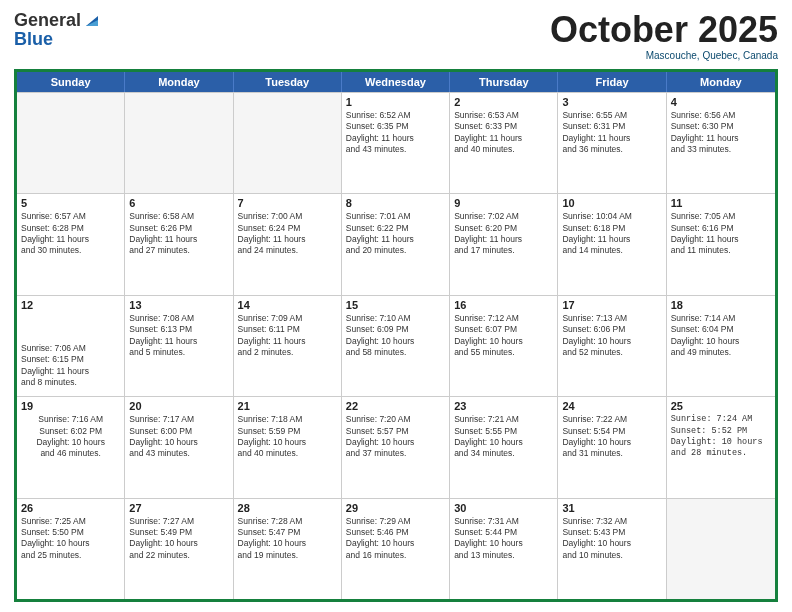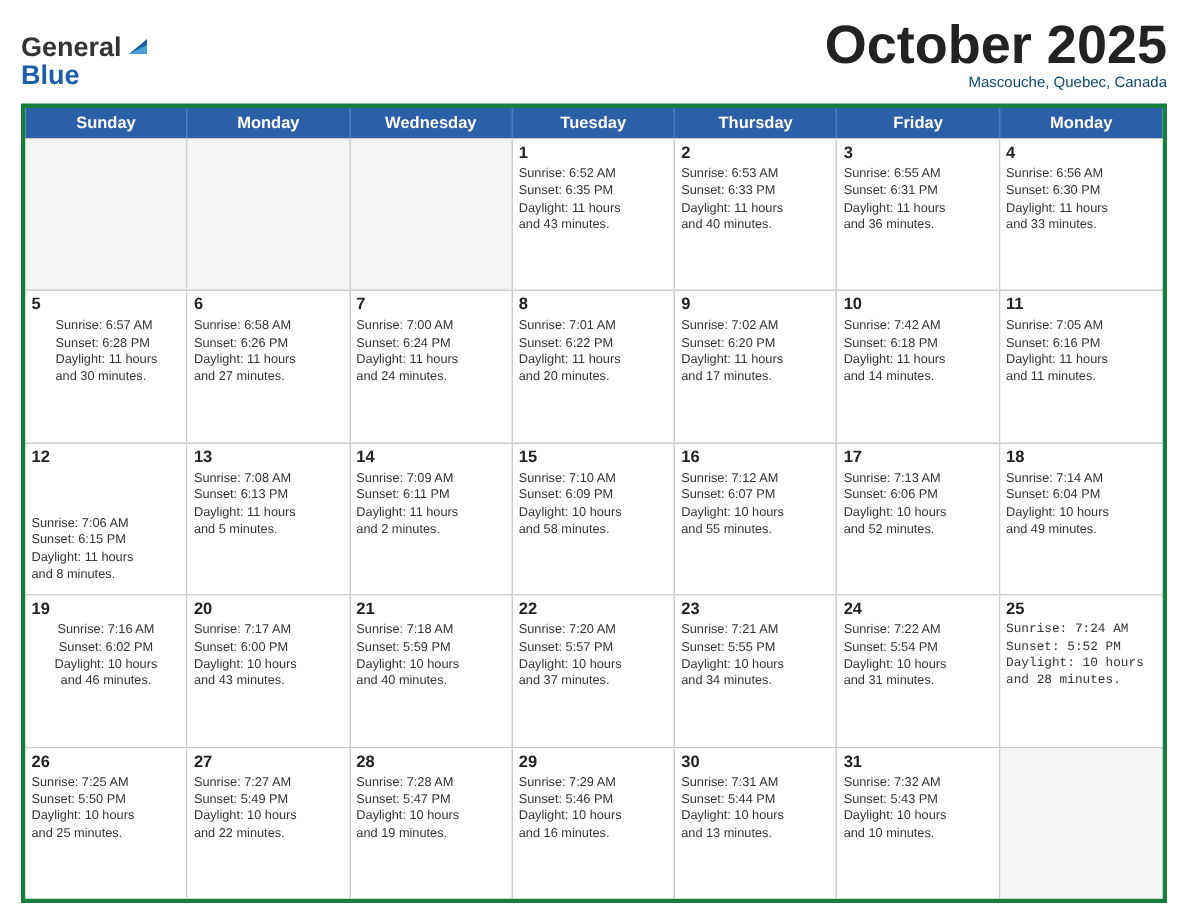--- a/index.html
+++ b/index.html
@@ -13,21 +13,21 @@
     .page {
       width: 792px;
       height: 612px;
       padding: 10px 14px 10px 14px;
       display: flex;
       flex-direction: column;
     }
     .header {
       display: flex;
       justify-content: space-between;
-      align-items: flex-end;
+      align-items: flex-start;
       margin-bottom: 8px;
     }
     .logo {
       display: flex;
       flex-direction: column;
       align-items: flex-start;
     }
     .title-block {
       text-align: right;
     }
@@ -118,22 +118,22 @@
     <div class="title-block">
       <div class="month-title">October 2025</div>
       <div class="subtitle">Mascouche, Quebec, Canada</div>
     </div>
   </div>
 
   <div class="calendar">
     <div class="cal-header-row">
     <div class="cal-header-cell">Sunday</div>
         <div class="cal-header-cell">Monday</div>
+        <div class="cal-header-cell">Tuesday</div>
         <div class="cal-header-cell">Wednesday</div>
-        <div class="cal-header-cell">Tuesday</div>
         <div class="cal-header-cell">Thursday</div>
         <div class="cal-header-cell">Friday</div>
         <div class="cal-header-cell">Monday</div>
       </div>
     <div class="cal-body">
     <div class="cal-row">
           <div class="cal-cell empty"></div>
           <div class="cal-cell empty"></div>
           <div class="cal-cell empty"></div>
           <div class="cal-cell">
@@ -161,21 +161,21 @@
             <div class="day-num">4</div>
             <div class="cell-info" style="white-space: pre-line;">Sunrise: 6:56 AM
 Sunset: 6:30 PM
 Daylight: 11 hours
 and 33 minutes.</div>
           </div>
         </div>
         <div class="cal-row">
           <div class="cal-cell">
             <div class="day-num">5</div>
-            <div class="cell-info" style="white-space: pre-line; margin-left: 16px;">Sunrise: 6:57 AM
+            <div class="cell-info" style="white-space: pre-line;">Sunrise: 6:57 AM
 Sunset: 6:28 PM
 Daylight: 11 hours
 and 30 minutes.</div>
           </div>
           <div class="cal-cell">
             <div class="day-num">6</div>
             <div class="cell-info" style="white-space: pre-line;">Sunrise: 6:58 AM
 Sunset: 6:26 PM
 Daylight: 11 hours
 and 27 minutes.</div>
@@ -196,21 +196,21 @@
           </div>
           <div class="cal-cell">
             <div class="day-num">9</div>
             <div class="cell-info" style="white-space: pre-line;">Sunrise: 7:02 AM
 Sunset: 6:20 PM
 Daylight: 11 hours
 and 17 minutes.</div>
           </div>
           <div class="cal-cell">
             <div class="day-num">10</div>
-            <div class="cell-info" style="white-space: pre-line;">Sunrise: 7:42 AM
+            <div class="cell-info" style="white-space: pre-line;">Sunrise: 10:04 AM
 Sunset: 6:18 PM
 Daylight: 11 hours
 and 14 minutes.</div>
           </div>
           <div class="cal-cell">
             <div class="day-num">11</div>
             <div class="cell-info" style="white-space: pre-line;">Sunrise: 7:05 AM
 Sunset: 6:16 PM
 Daylight: 11 hours
 and 11 minutes.</div>

